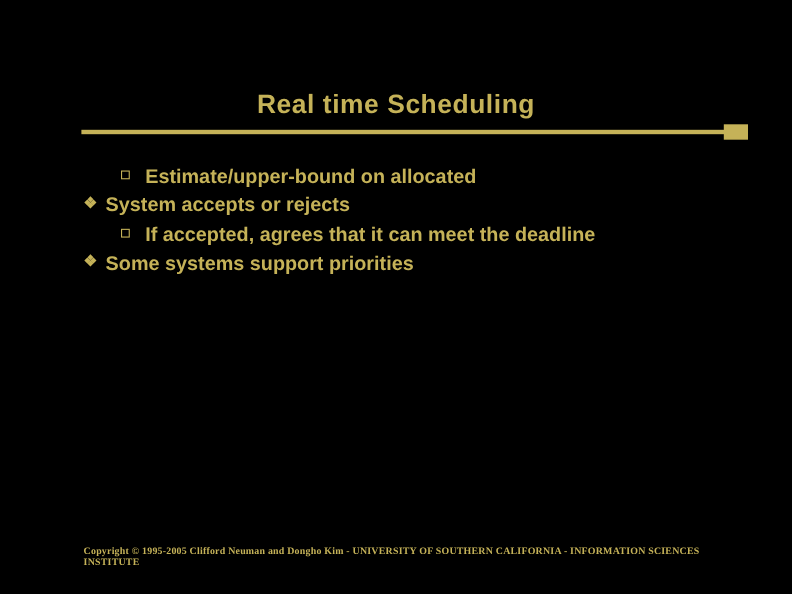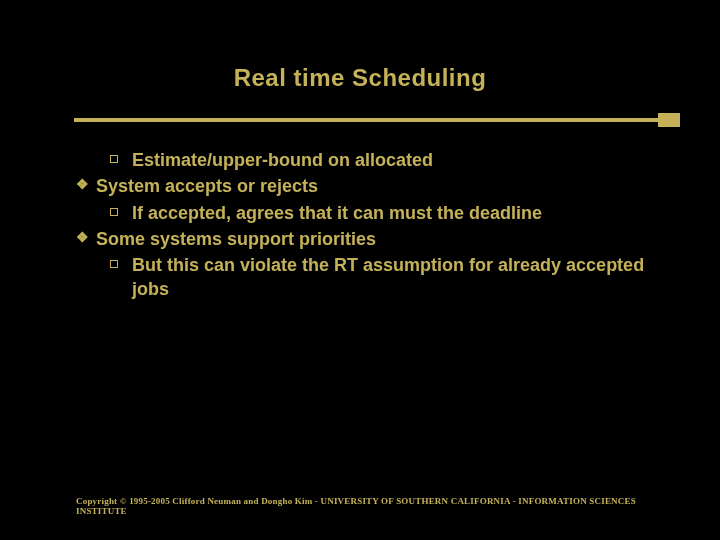--- a/index.html
+++ b/index.html
@@ -12,21 +12,21 @@
     overflow: hidden;
   }
   .slide {
     position: relative;
     width: 720px;
     height: 540px;
     box-sizing: border-box;
   }
   .title {
     position: absolute;
-    top: 64px;
+    top: 82px;
     left: 0;
     width: 720px;
     text-align: center;
     color: #c5b258;
     font-weight: bold;
     font-size: 24px;
     letter-spacing: 0.5px;
   }
   .rule {
     position: absolute;
@@ -99,20 +99,19 @@
 <div class="slide">
 
   <div class="title">Real time Scheduling</div>
   <div class="rule"></div>
   <div class="rule-cap"></div>
 
   <div class="body">
     <div class="l2"><span>Estimate/upper-bound on allocated</span></div>
 
     <div class="l1"><span>System accepts or rejects</span></div>
-    <div class="l2"><span>If accepted, agrees that it can must the deadline</span></div>
+    <div class="l2"><span>If accepted, agrees that it can meet the deadline</span></div>
 
     <div class="l1"><span>Some systems support priorities</span></div>
-    <div class="l2"><span>But this can violate the RT assumption for already accepted jobs</span></div>
   </div>
 
   <div class="footer">Copyright © 1995-2005 Clifford Neuman and Dongho Kim - UNIVERSITY OF SOUTHERN CALIFORNIA - INFORMATION SCIENCES INSTITUTE</div>
 </div>
 
 </body></html>

